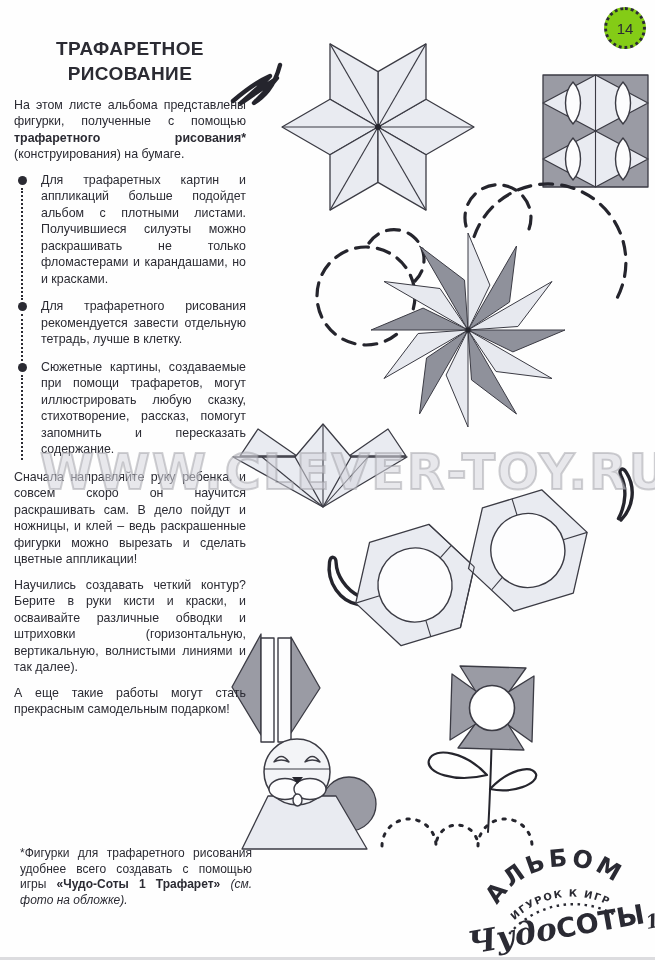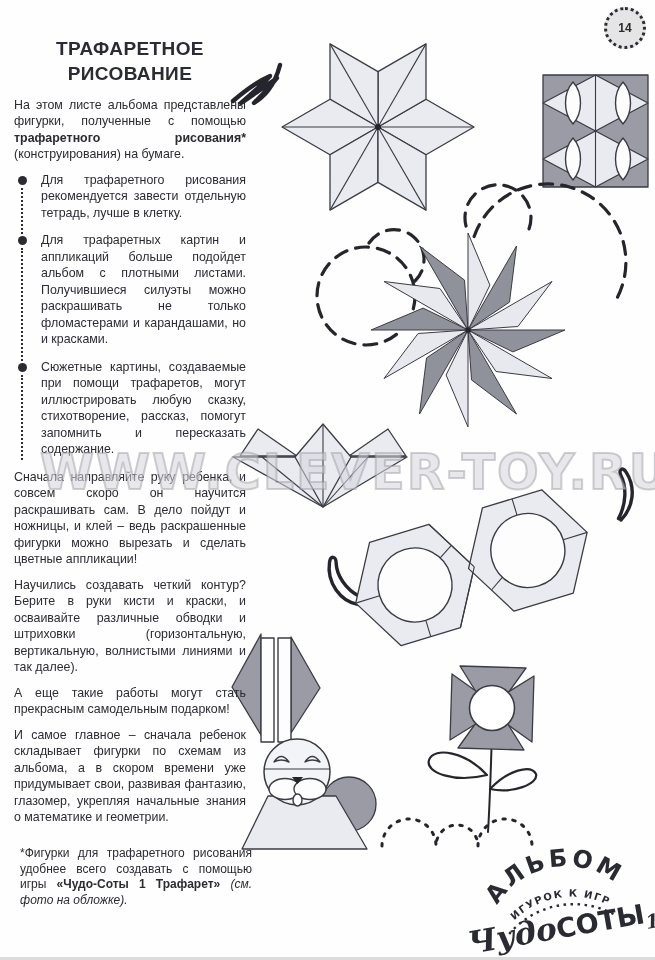--- a/index.html
+++ b/index.html
@@ -2,21 +2,21 @@
 <html><head>
 <meta charset="utf-8">
 <style>
   html,body{margin:0;padding:0;background:#fff;}
   body{width:655px;height:960px;position:relative;overflow:hidden;
        font-family:"Liberation Sans",sans-serif;color:#2b2b33;}
   .page{position:absolute;inset:0;background:#fefefe;}
   
   .pagenum{position:absolute;top:7px;right:9px;width:36px;height:36px;border-radius:50%;
            border:3px dotted #2b2b33;display:flex;align-items:center;justify-content:center;
-           font-weight:bold;font-size:12px;z-index:6;background:#e5e5e5;}
+           font-weight:normal;font-size:15px;z-index:6;background:#84cc16;}
   
   .col{position:absolute;left:14px;top:36px;width:232px;font-size:12.4px;line-height:1.33;
        text-align:justify;z-index:2;}
   .title{text-align:center;font-weight:700;font-size:19px;letter-spacing:.4px;margin:0 0 10px 0;}
   .col p{margin:0 0 9px 0;}
   .bullets{margin:2px 0 2px 0;}
   .bullet{position:relative;padding-left:27px;margin-bottom:11px;}
   .bullet::before{content:"";position:absolute;left:4px;top:4px;width:9px;height:9px;
                   border-radius:50%;background:#2b2b33;}
   .bullet::after{content:"";position:absolute;left:7px;top:16px;bottom:-13px;
@@ -55,28 +55,27 @@
 <div class="page">
 
   <div class="pagenum">
     <span>14</span>
   </div>
 
   <div class="col">
     <div class="title">ТРАФАРЕТНОЕ РИСОВАНИЕ</div>
     <p><span>На этом листе альбома представлены фигурки, полученные с помощью </span><b>трафаретного рисования*</b><span> (конструирования) на бумаге.</span></p>
     <div class="bullets">
+      <div class="bullet"><span>Для трафаретных картин и аппликаций больше подойдет альбом с плотными листами. Получившиеся силуэты можно раскрашивать не только фломастерами и карандашами, но и красками.</span></div>
       <div class="bullet"><span>Для трафаретного рисования рекомендуется завести отдельную тетрадь, лучше в клетку.</span></div>
-      <div class="bullet"><span>Для трафаретных картин и аппликаций больше подойдет альбом с плотными листами. Получившиеся силуэты можно раскрашивать не только фломастерами и карандашами, но и красками.</span></div>
       <div class="bullet"><span>Сюжетные картины, создаваемые при помощи трафаретов, могут иллюстрировать любую сказку, стихотворение, рассказ, помогут запомнить и пересказать содержание.</span></div>
     </div>
     <p>Сначала направляйте руку ребенка, и совсем скоро он научится раскрашивать сам. В дело пойдут и ножницы, и клей – ведь раскрашенные фигурки можно вырезать и сделать цветные аппликации!</p>
     <p>Научились создавать четкий контур? Берите в руки кисти и краски, и осваивайте различные обводки и штриховки (горизонтальную, вертикальную, волнистыми линиями и так далее).</p>
     <p>А еще такие работы могут стать прекрасным самодельным подарком!</p>
-    <p>И самое главное – сначала ребенок складывает фигурки по схемам из альбома, а в скором времени уже придумывает свои, развивая фантазию, глазомер, укрепляя начальные знания о математике и геометрии.</p>
   </div>
 
   <div class="footnote"><span>*Фигурки для трафаретного рисования удобнее всего создавать с помощью игры </span><b>«Чудо-Соты 1 Трафарет»</b><i> (см. фото на обложке).</i></div>
 
   <svg class="figs" width="655" height="960" viewBox="0 0 655 960" aria-hidden="true">
 
     <g>
       <path class="ink" stroke-width="4.4" d="M 233,101 C 247,89 261,80 270,76 C 261,86 248,97 241,103 C 253,95 267,85 277,78 C 270,87 260,97 254,103 C 263,97 274,88 280,65"></path>
     </g>
 

